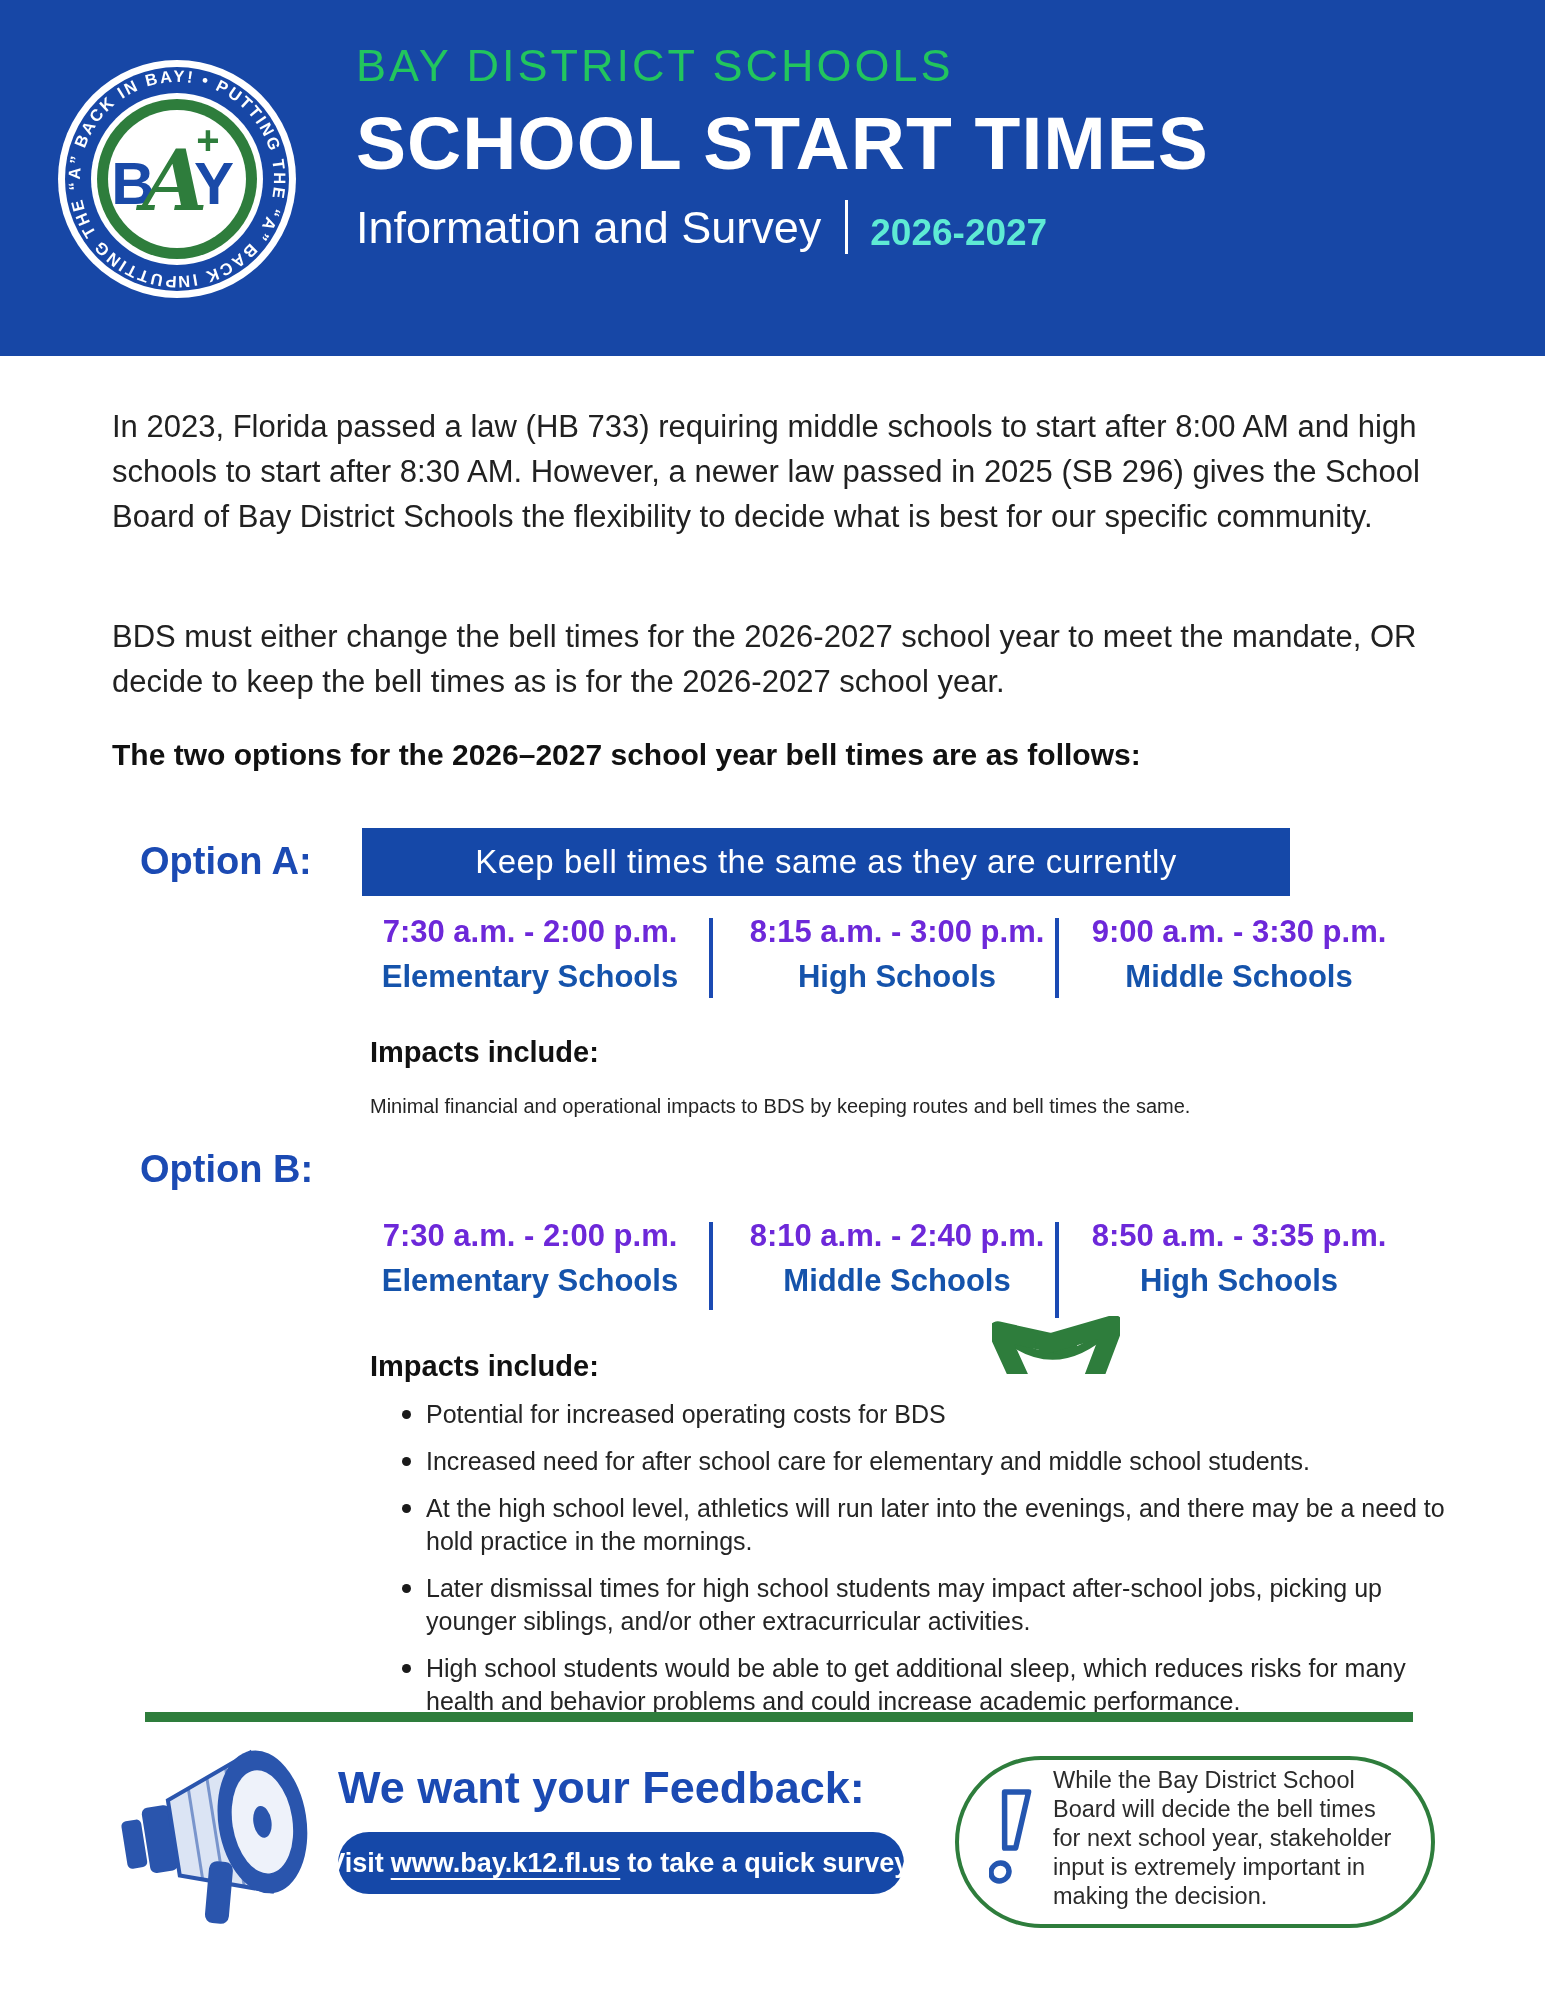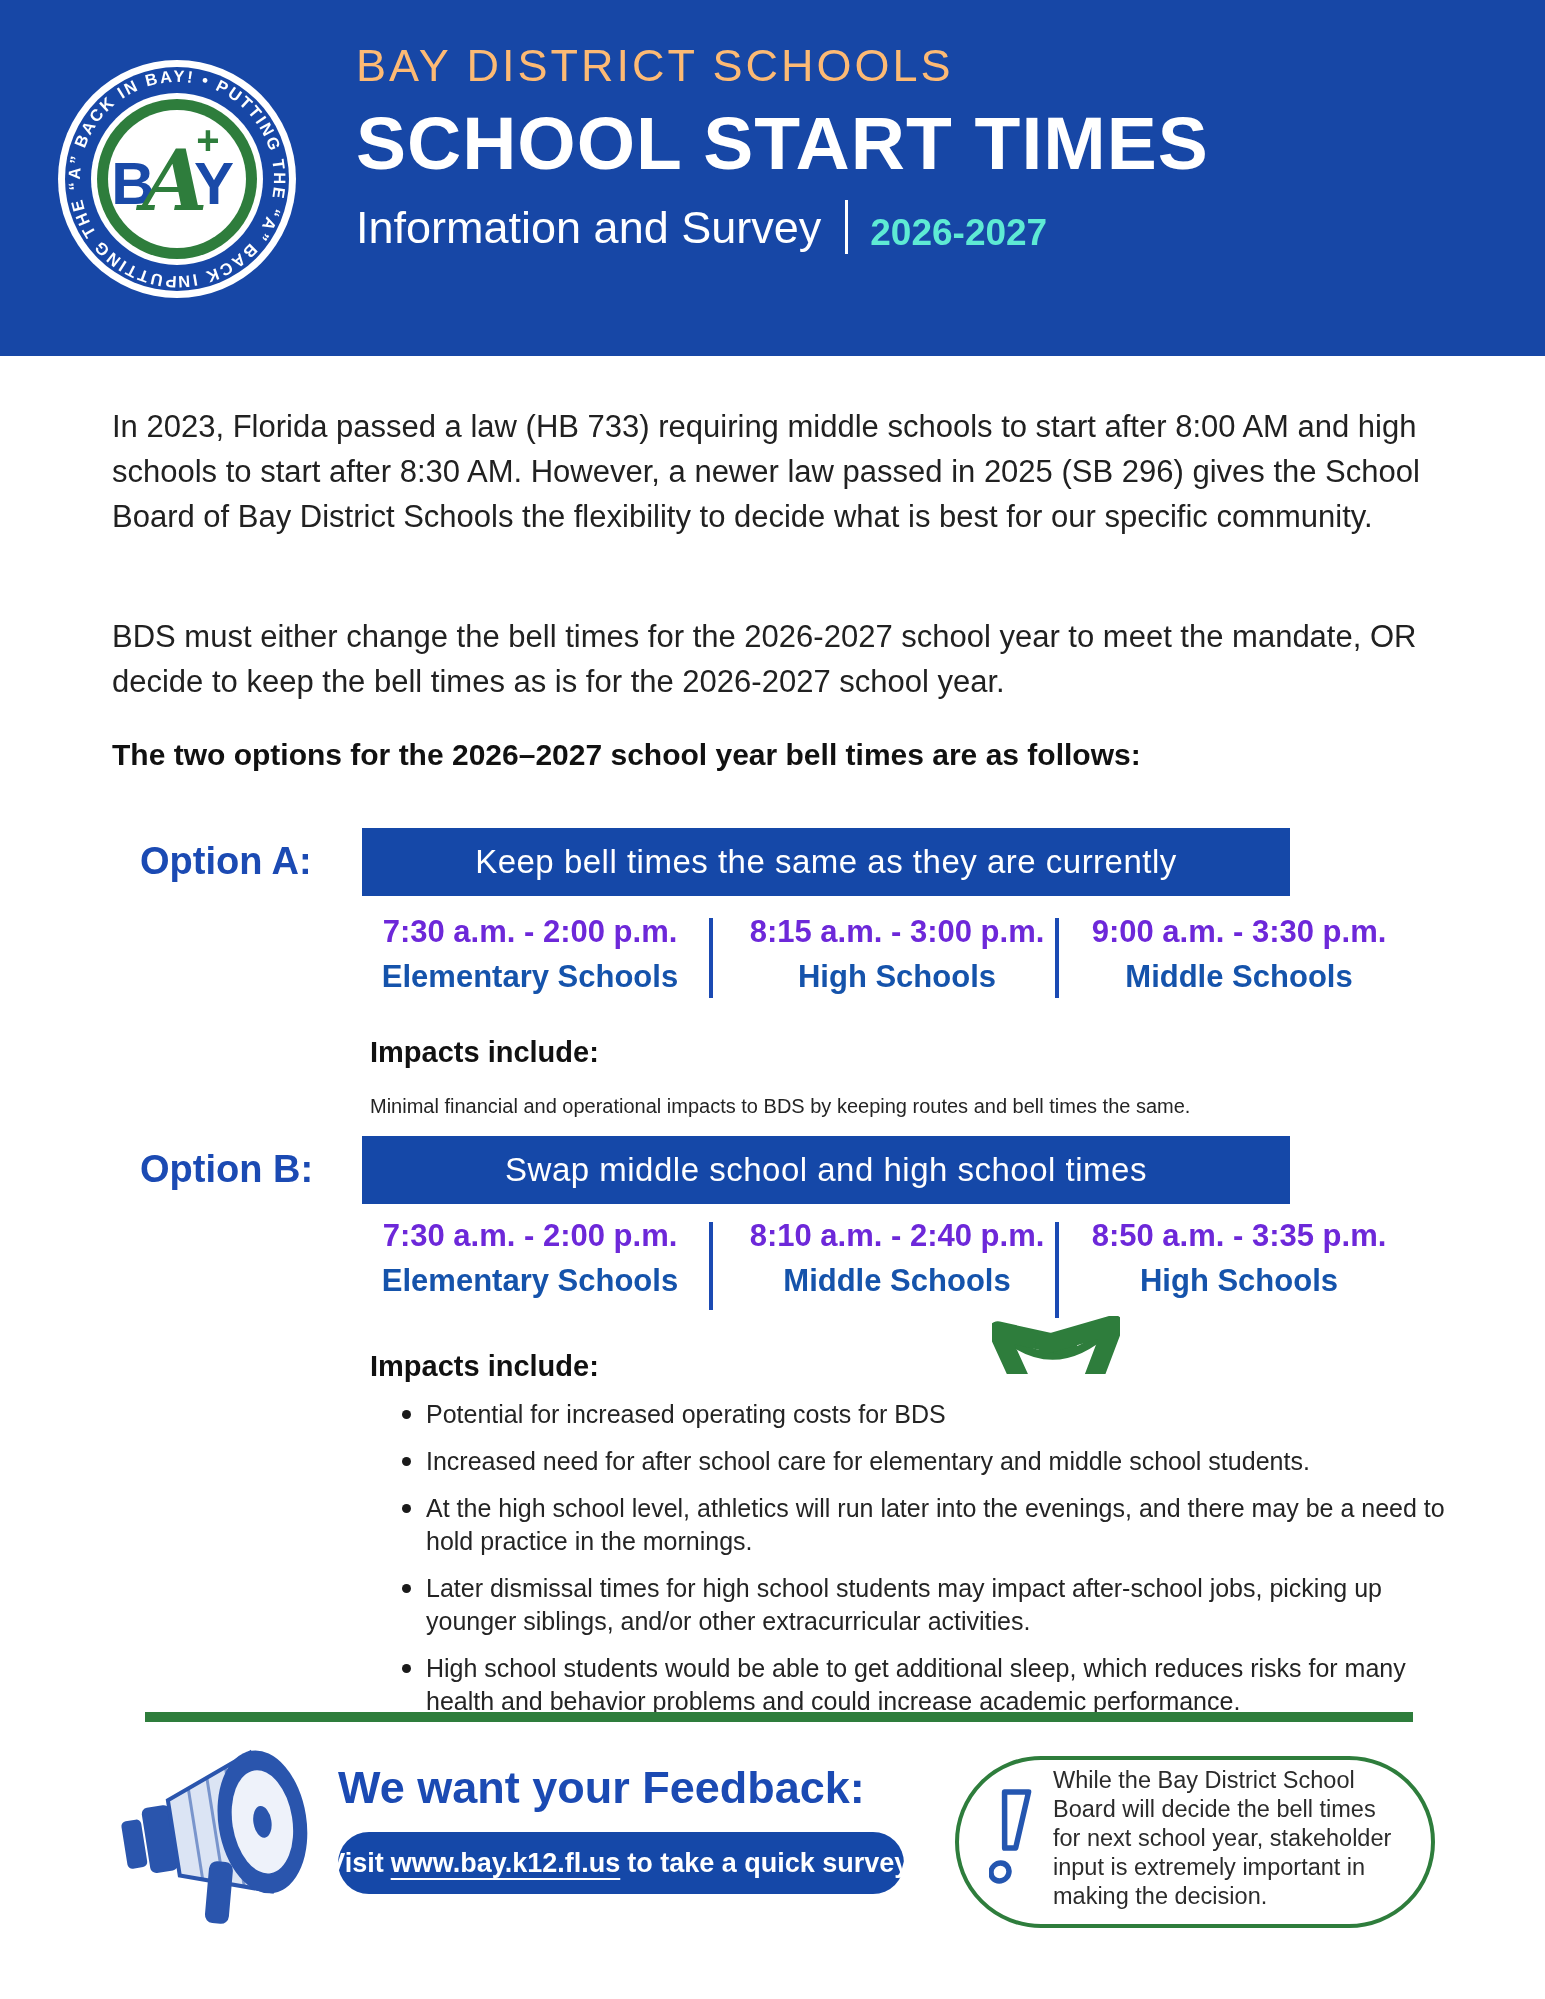--- a/index.html
+++ b/index.html
@@ -11,21 +11,21 @@
   }
 
   
   .header {
     position:absolute; left:0; top:0; width:1545px; height:356px;
     background:#1747a6;
   }
   .badge { position:absolute; left:56px; top:58px; width:242px; height:242px; }
   .header-text { position:absolute; left:356px; top:40px; color:#fff; }
   .kicker {
-    font-size:45px; font-weight:400; letter-spacing:3px; color:#fdba74;
+    font-size:45px; font-weight:400; letter-spacing:3px; color:#22c55e;
   }
   .main-title {
     margin-top:8px; font-size:75px; font-weight:800; letter-spacing:1px; color:#ffffff;
     white-space:nowrap;
   }
   .subtitle-row { margin-top:14px; display:flex; align-items:flex-end; }
   .subtitle { font-size:45px; font-weight:400; color:#ffffff; white-space:nowrap; }
   .subtitle-pipe { width:3px; height:54px; background:#ffffff; margin:0 22px 0 24px; }
   .subtitle-year { font-size:37px; font-weight:700; color:#5eead4; padding-top:6px; }
 
@@ -168,21 +168,20 @@
       <div class="school">Middle Schools</div>
     </div>
     <div class="vdiv vd-a1"></div>
     <div class="vdiv vd-a2"></div>
   </div>
 
   <div class="impacts-h ih-a">Impacts include:</div>
   <div class="impact-text">Minimal financial and operational impacts to BDS by keeping routes and bell times the same.</div>
 
   <div class="option-label label-b">Option B:</div>
-  <div class="option-bar bar-b">Swap middle school and high school times</div>
 
   <div class="row-b">
     <div class="times-col c1">
       <div class="time">7:30 a.m. - 2:00 p.m.</div>
       <div class="school">Elementary Schools</div>
     </div>
     <div class="times-col c2">
       <div class="time">8:10 a.m. - 2:40 p.m.</div>
       <div class="school">Middle Schools</div>
     </div>

